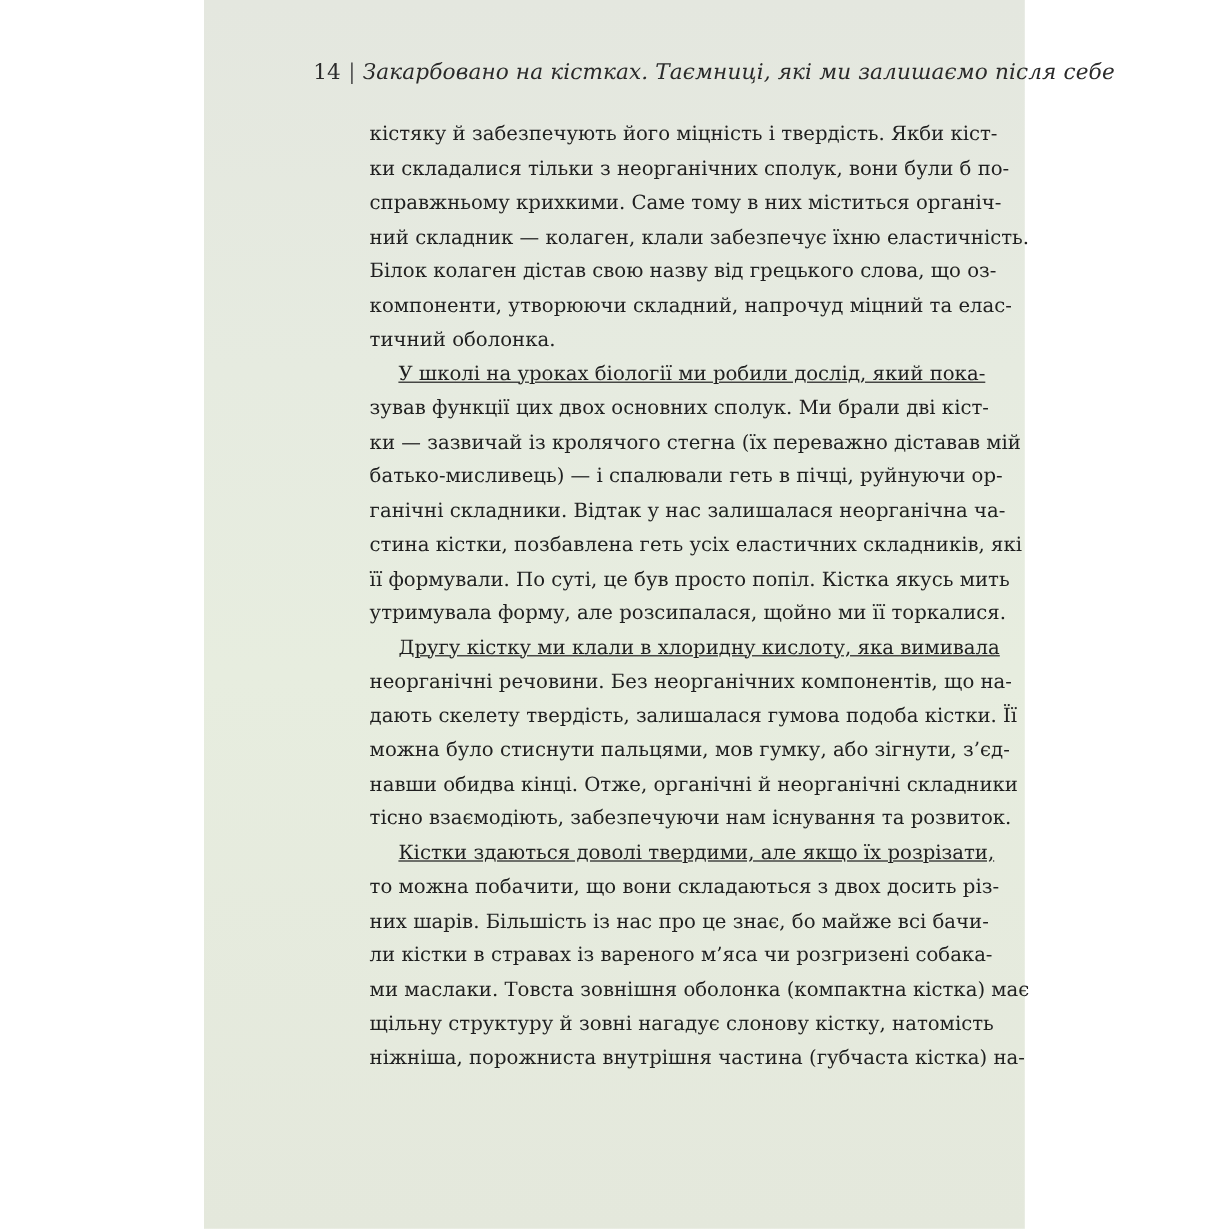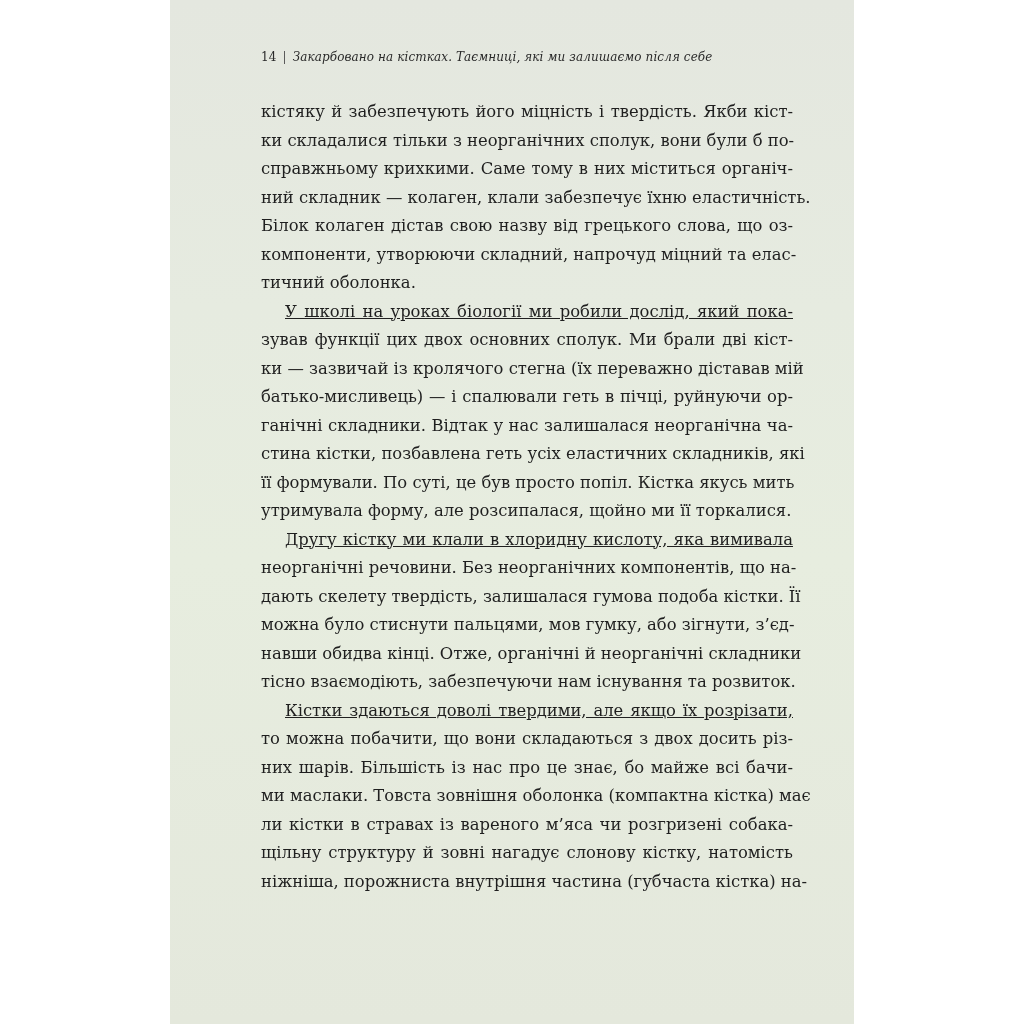--- a/index.html
+++ b/index.html
@@ -16,21 +16,21 @@
       top: 0;
       width: 684px;
       height: 1024px;
       background: linear-gradient(180deg, #e4e7df 0%, #e6ebe0 30%, #e7eddf 55%, #e4e8dc 100%);
     }
     .running-head {
       position: absolute;
       left: 91px;
       top: 50px;
       font-family: "DejaVu Serif", serif;
-      font-size: 12px;
+      font-size: 18px;
       color: #2a2a2a;
       white-space: nowrap;
       letter-spacing: 0.1px;
     }
     .running-head .folio {
       font-style: normal;
     }
     .running-head .sep {
       margin: 0 6px;
       font-style: normal;
@@ -49,20 +49,21 @@
       line-height: 28.5px;
       color: #1f1f1f;
     }
     .line {
       display: block;
       white-space: nowrap;
       text-align: justify;
       text-align-last: justify;
       height: 28.5px;
       overflow: visible;
+      margin-left: 47px;
     }
     .line.last {
       text-align-last: left;
     }
     .line.indent {
       padding-left: 24px;
       text-decoration: underline;
     }
   </style>
 </head>
@@ -102,19 +103,19 @@
       <span class="line">дають скелету твердість, залишалася гумова подоба кістки. Її</span>
       <span class="line">можна було стиснути пальцями, мов гумку, або зігнути, з’єд-</span>
       <span class="line">навши обидва кінці. Отже, органічні й неорганічні складники</span>
       <span class="line last">тісно взаємодіють, забезпечуючи нам існування та розвиток.</span>
     </div>
 
     <div>
       <span class="line indent">Кістки здаються доволі твердими, але якщо їх розрізати,</span>
       <span class="line">то можна побачити, що вони складаються з двох досить різ-</span>
       <span class="line">них шарів. Більшість із нас про це знає, бо майже всі бачи-</span>
+      <span class="line">ли кістки в стравах із вареного м’яса чи розгризені собака-</span>
       <span class="line">ми маслаки. Товста зовнішня оболонка (компактна кістка) має</span>
-      <span class="line">ли кістки в стравах із вареного м’яса чи розгризені собака-</span>
       <span class="line">щільну структуру й зовні нагадує слонову кістку, натомість</span>
       <span class="line">ніжніша, порожниста внутрішня частина (губчаста кістка) на-</span>
     </div>
   </div>
 </div>
 
 </body></html>

